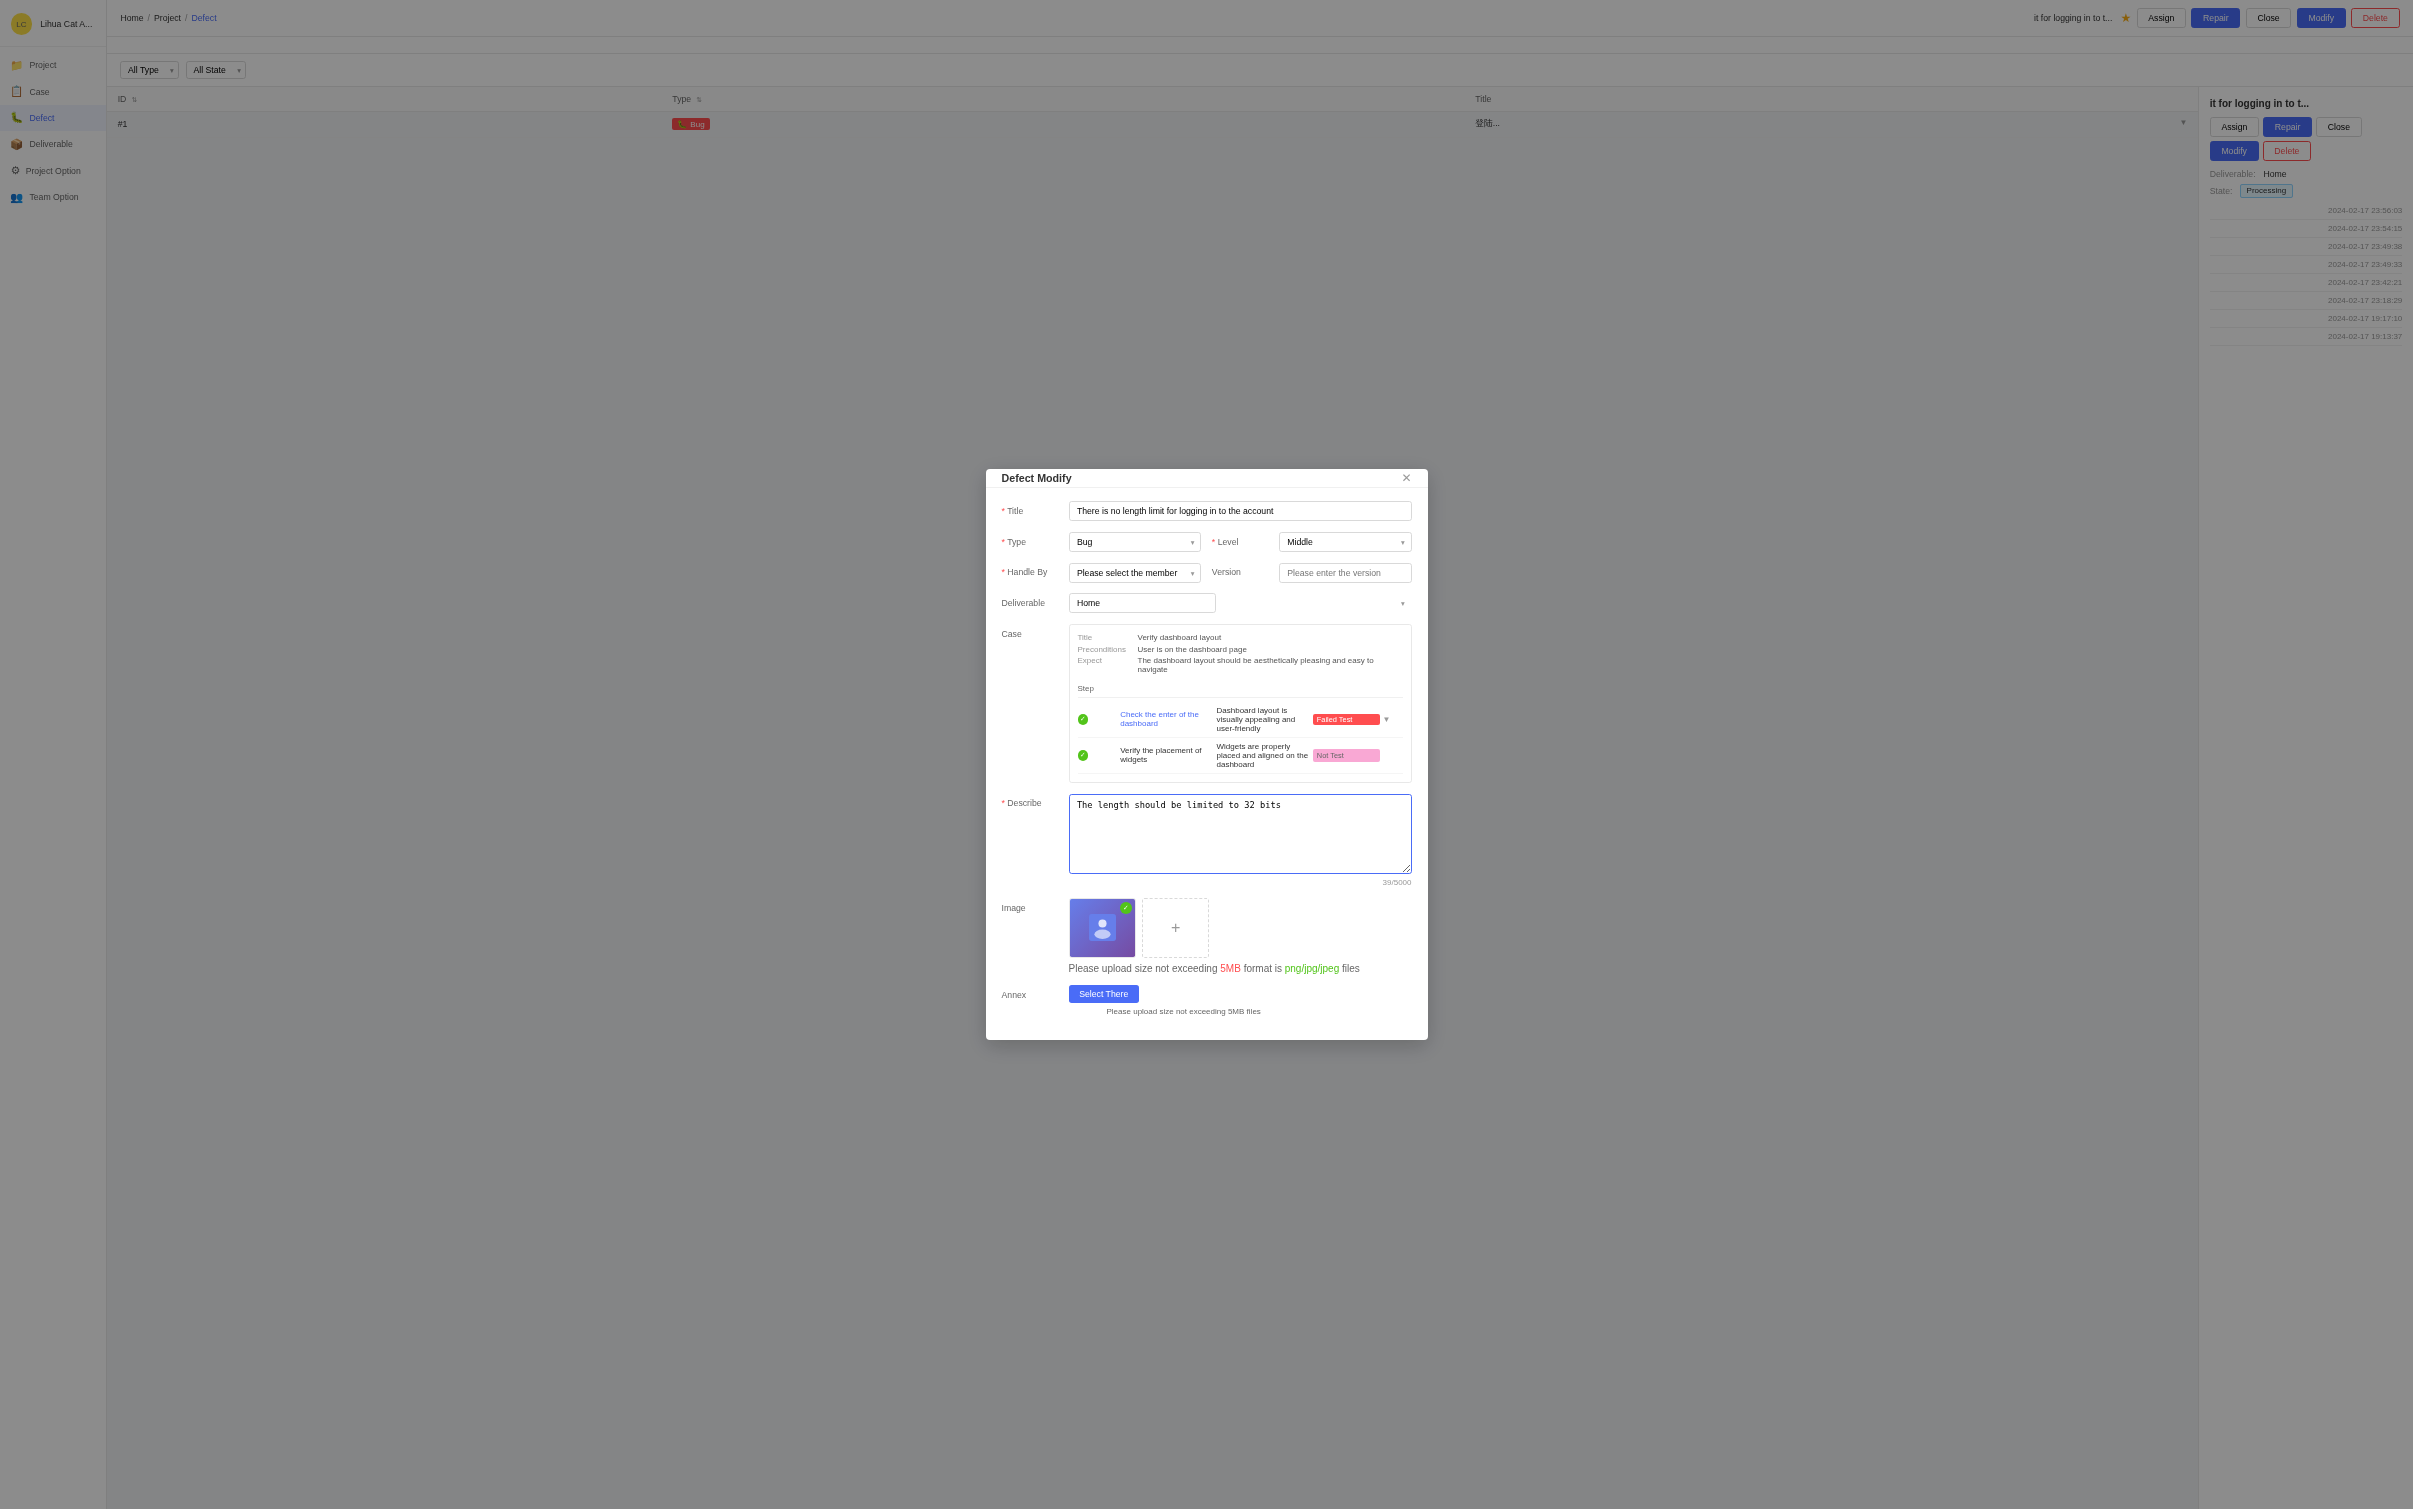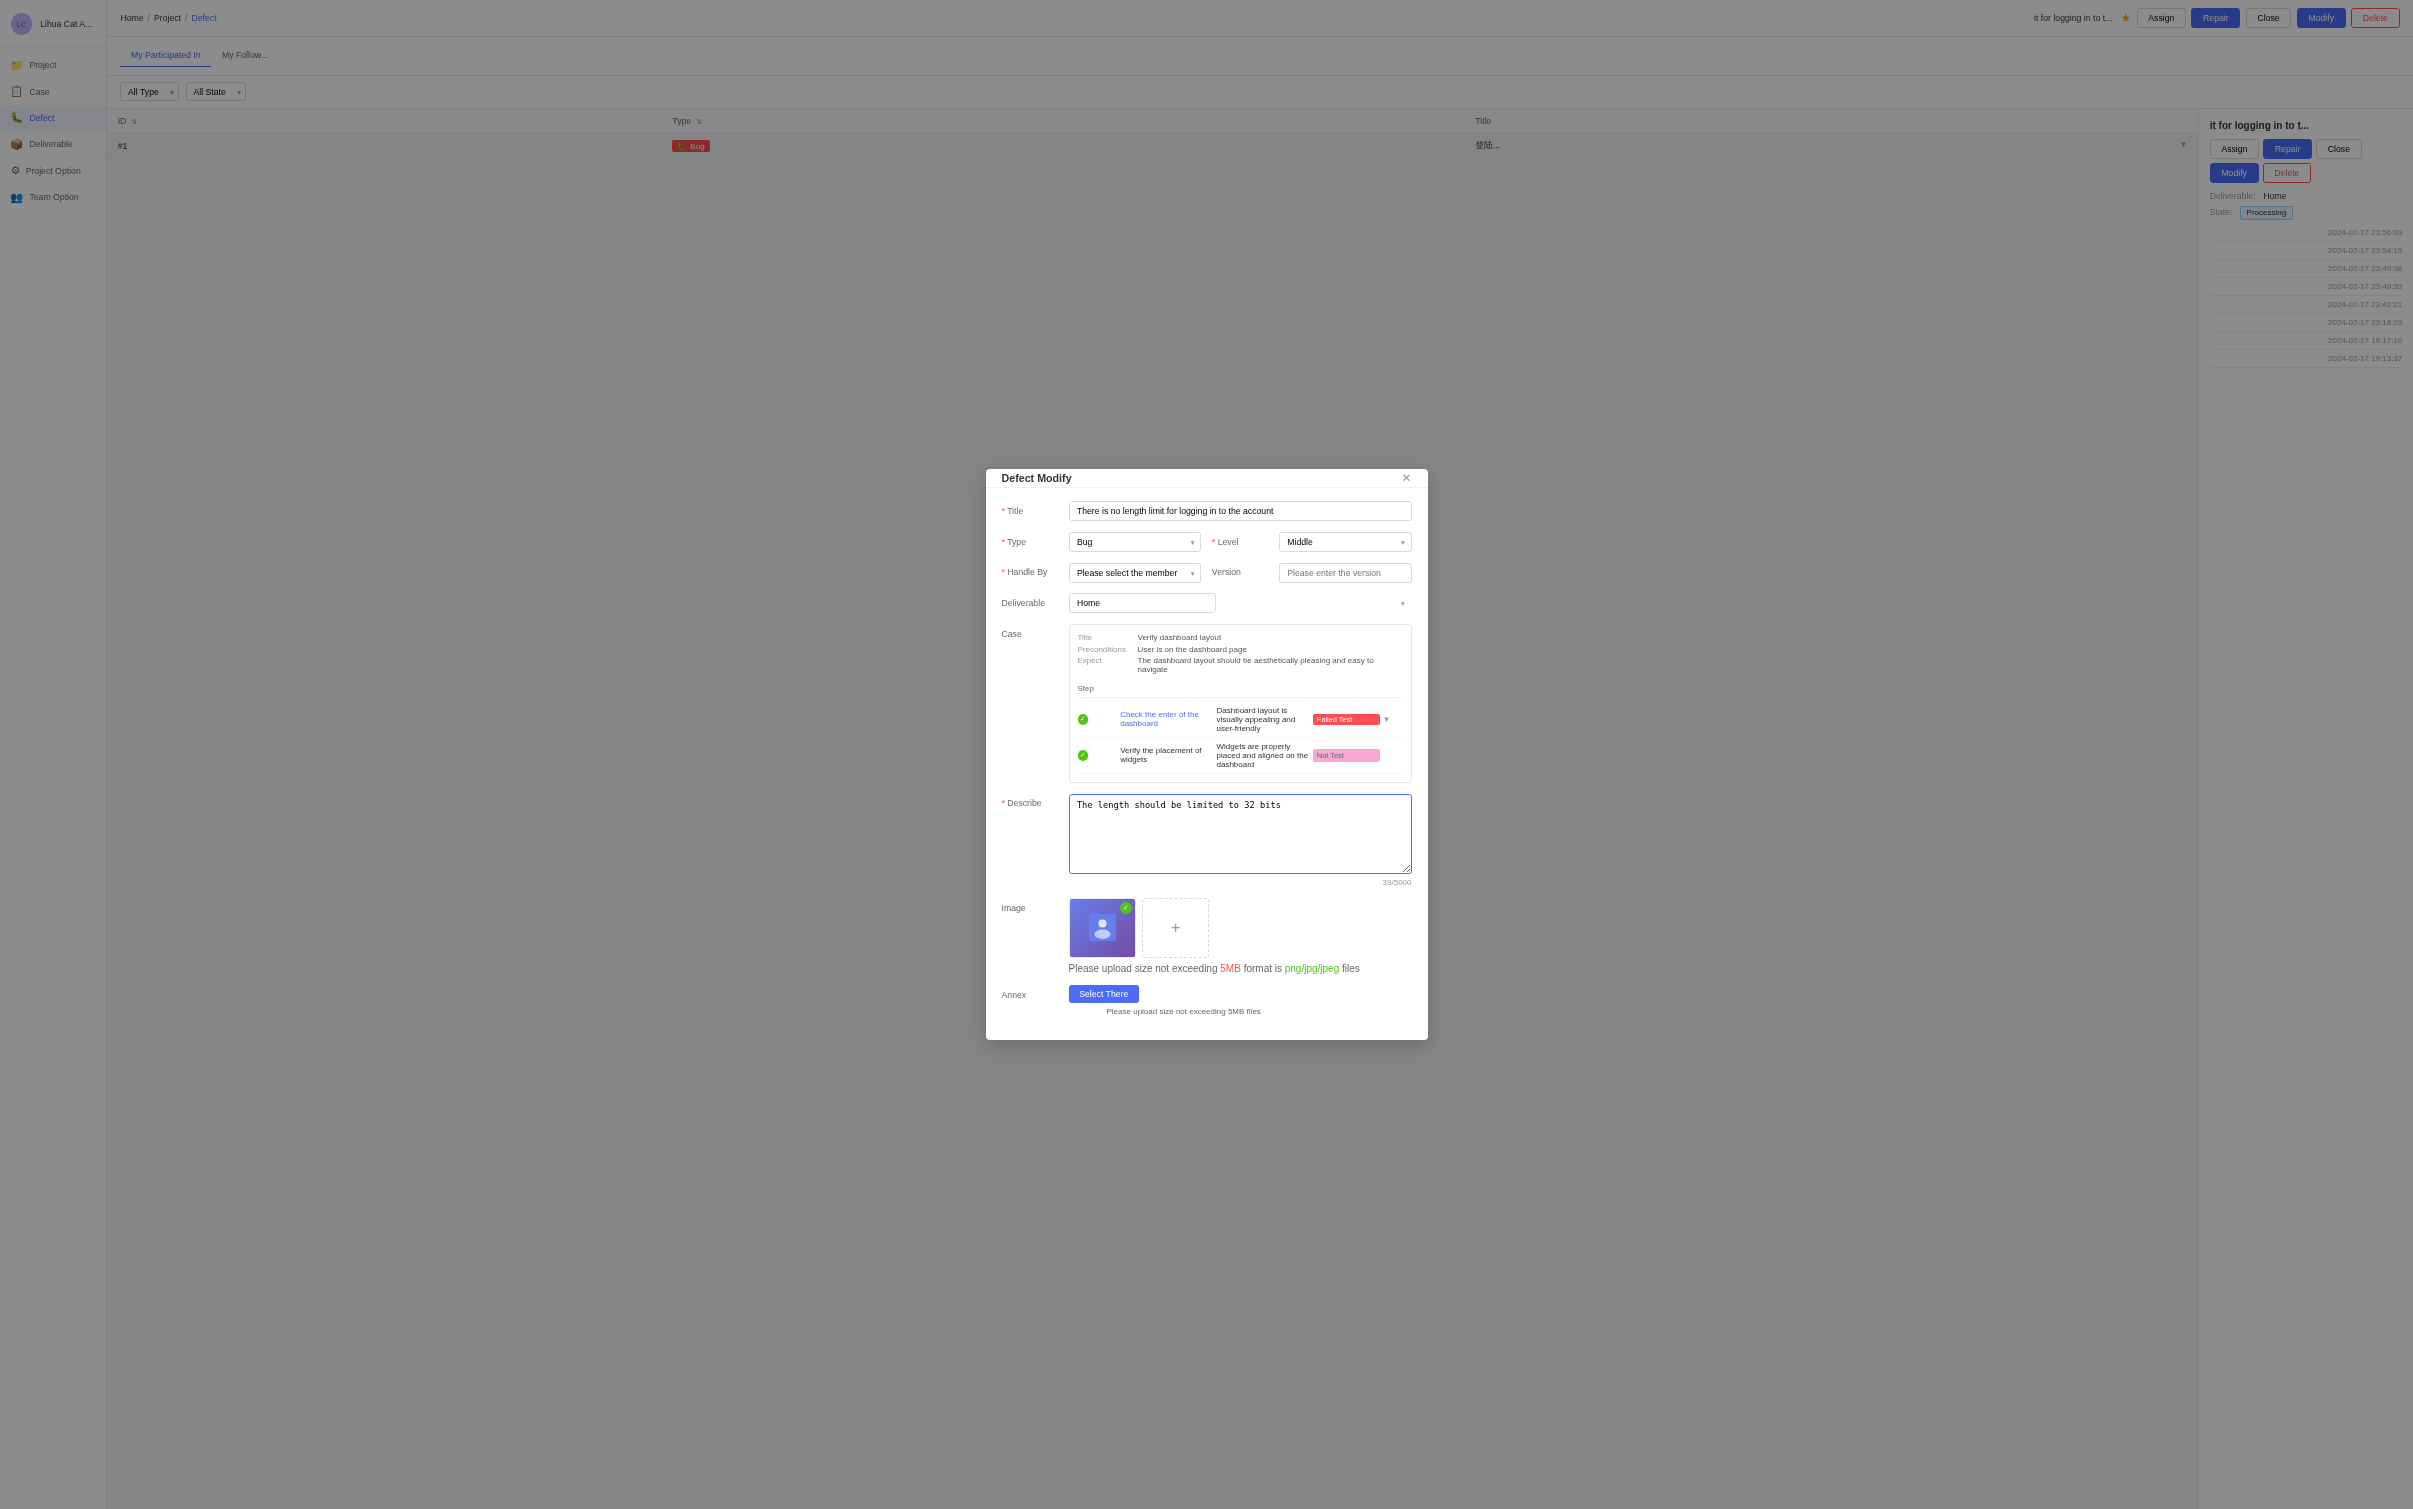--- a/index.html
+++ b/index.html
@@ -4,21 +4,21 @@
   <style>
     * { box-sizing: border-box; margin: 0; padding: 0; }
     body { font-family: -apple-system, BlinkMacSystemFont, 'Segoe UI', sans-serif; background: #1a1a2e; color: #333; font-size: 9.4px; }
 
     
     .app-wrapper { display: flex; width: 100%; height: 100vh; background: #f0f2f5; }
 
     
     .sidebar { width: 107px; background: #fff; border-right: 0.7px solid #e8e8e8; display: flex; flex-direction: column; padding: 8px 0; flex-shrink: 0; }
     .sidebar-header { display: flex; align-items: center; padding: 5.4px 10.7px 10.7px; border-bottom: 0.7px solid #f0f0f0; margin-bottom: 5.4px; }
-    .sidebar-avatar { width: 21.5px; height: 21.5px; border-radius: 50%; background: #c4b5fd; margin-right: 8px; display: flex; align-items: center; justify-content: center; font-size: 8px; color: #666; }
+    .sidebar-avatar { width: 21.5px; height: 21.5px; border-radius: 50%; background: #fde047; margin-right: 8px; display: flex; align-items: center; justify-content: center; font-size: 8px; color: #666; }
     .sidebar-username { font-size: 8.7px; font-weight: 500; color: #333; }
     .sidebar-item { display: flex; align-items: center; padding: 6.7px 10.7px; cursor: pointer; color: #666; font-size: 8.7px; }
     .sidebar-item.active { color: #4a6cf7; background: #f0f4ff; }
     .sidebar-item .item-icon { margin-right: 5.4px; font-size: 10.7px; }
 
     
     .main-content { flex: 1; display: flex; flex-direction: column; overflow: hidden; }
 
     
     .topbar { background: #fff; border-bottom: 0.7px solid #e8e8e8; padding: 8px 13.4px; display: flex; align-items: center; justify-content: space-between; }
@@ -178,24 +178,20 @@
         <span class="star-icon">★</span>
         <button class="btn" style="border-color:#d9d9d9;">Assign</button>
         <button class="btn btn-primary">Repair</button>
         <button class="btn btn-close-panel">Close</button>
         <button class="btn btn-primary">Modify</button>
         <button class="btn btn-delete">Delete</button>
       </div>
     </div>
 
     <div class="project-header">
-      <div class="tab-bar">
-        <div class="tab-item active">My Participated In</div>
-        <div class="tab-item">My Follow...</div>
-      </div>
     </div>
 
     <div class="filter-bar">
       <div class="select-wrapper">
         <select class="filter-select">
           <option>All Type</option>
         </select>
       </div>
       <div class="select-wrapper">
         <select class="filter-select">

